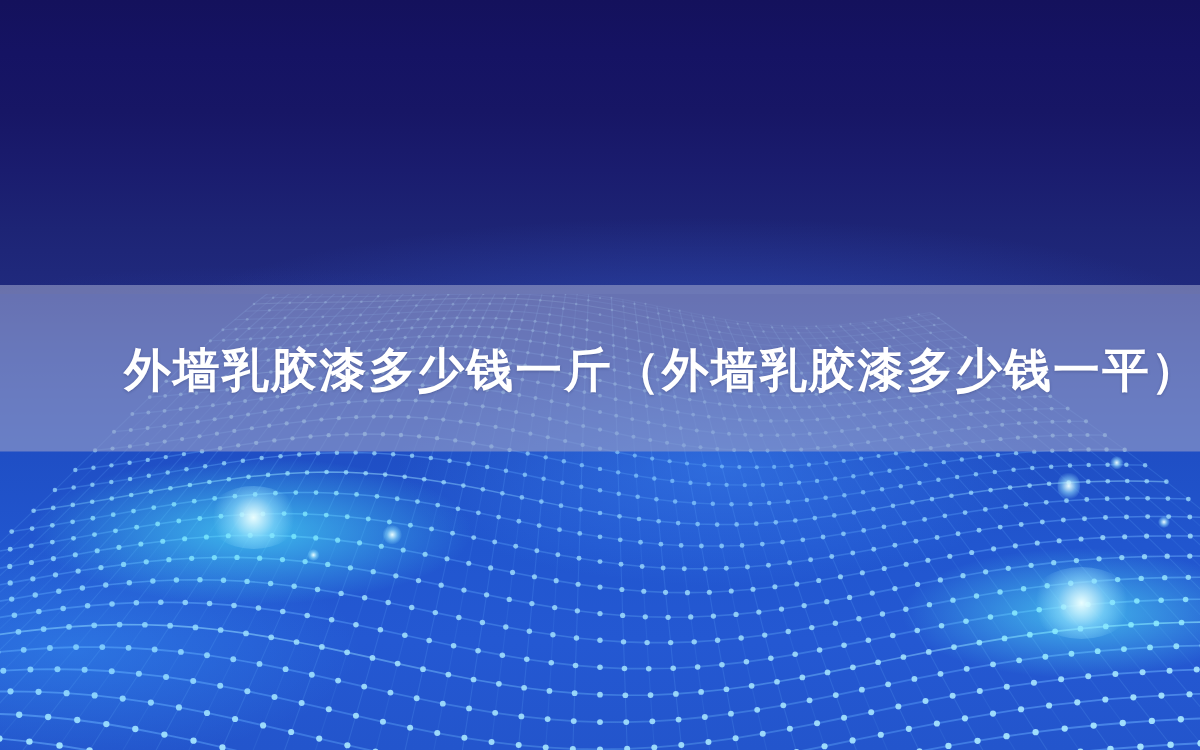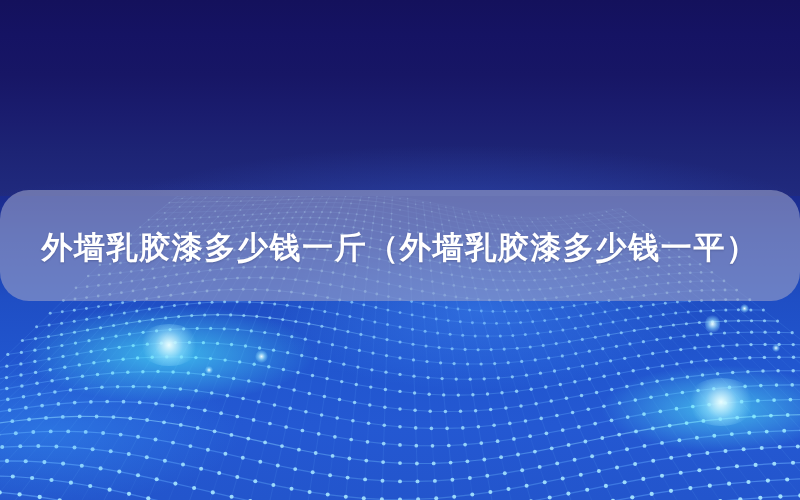--- a/index.html
+++ b/index.html
@@ -83,22 +83,21 @@
   }
 
   
   .band {
     position: absolute;
     left: 0; top: 190px;
     width: 800px; height: 111px;
     background: rgba(152,158,200,.62);
     display: flex;
     align-items: center;
-    justify-content: center;
-    border-radius: 29px;
+    justify-content: flex-end;
   }
   .band-title {
     color: #ffffff;
     font-size: 31px;
     font-weight: 700;
     letter-spacing: 1.6px;
     white-space: nowrap;
     line-height: 1;
     transform: translateY(2px);
     text-shadow: 0 1px 2px rgba(30,35,80,.30);

